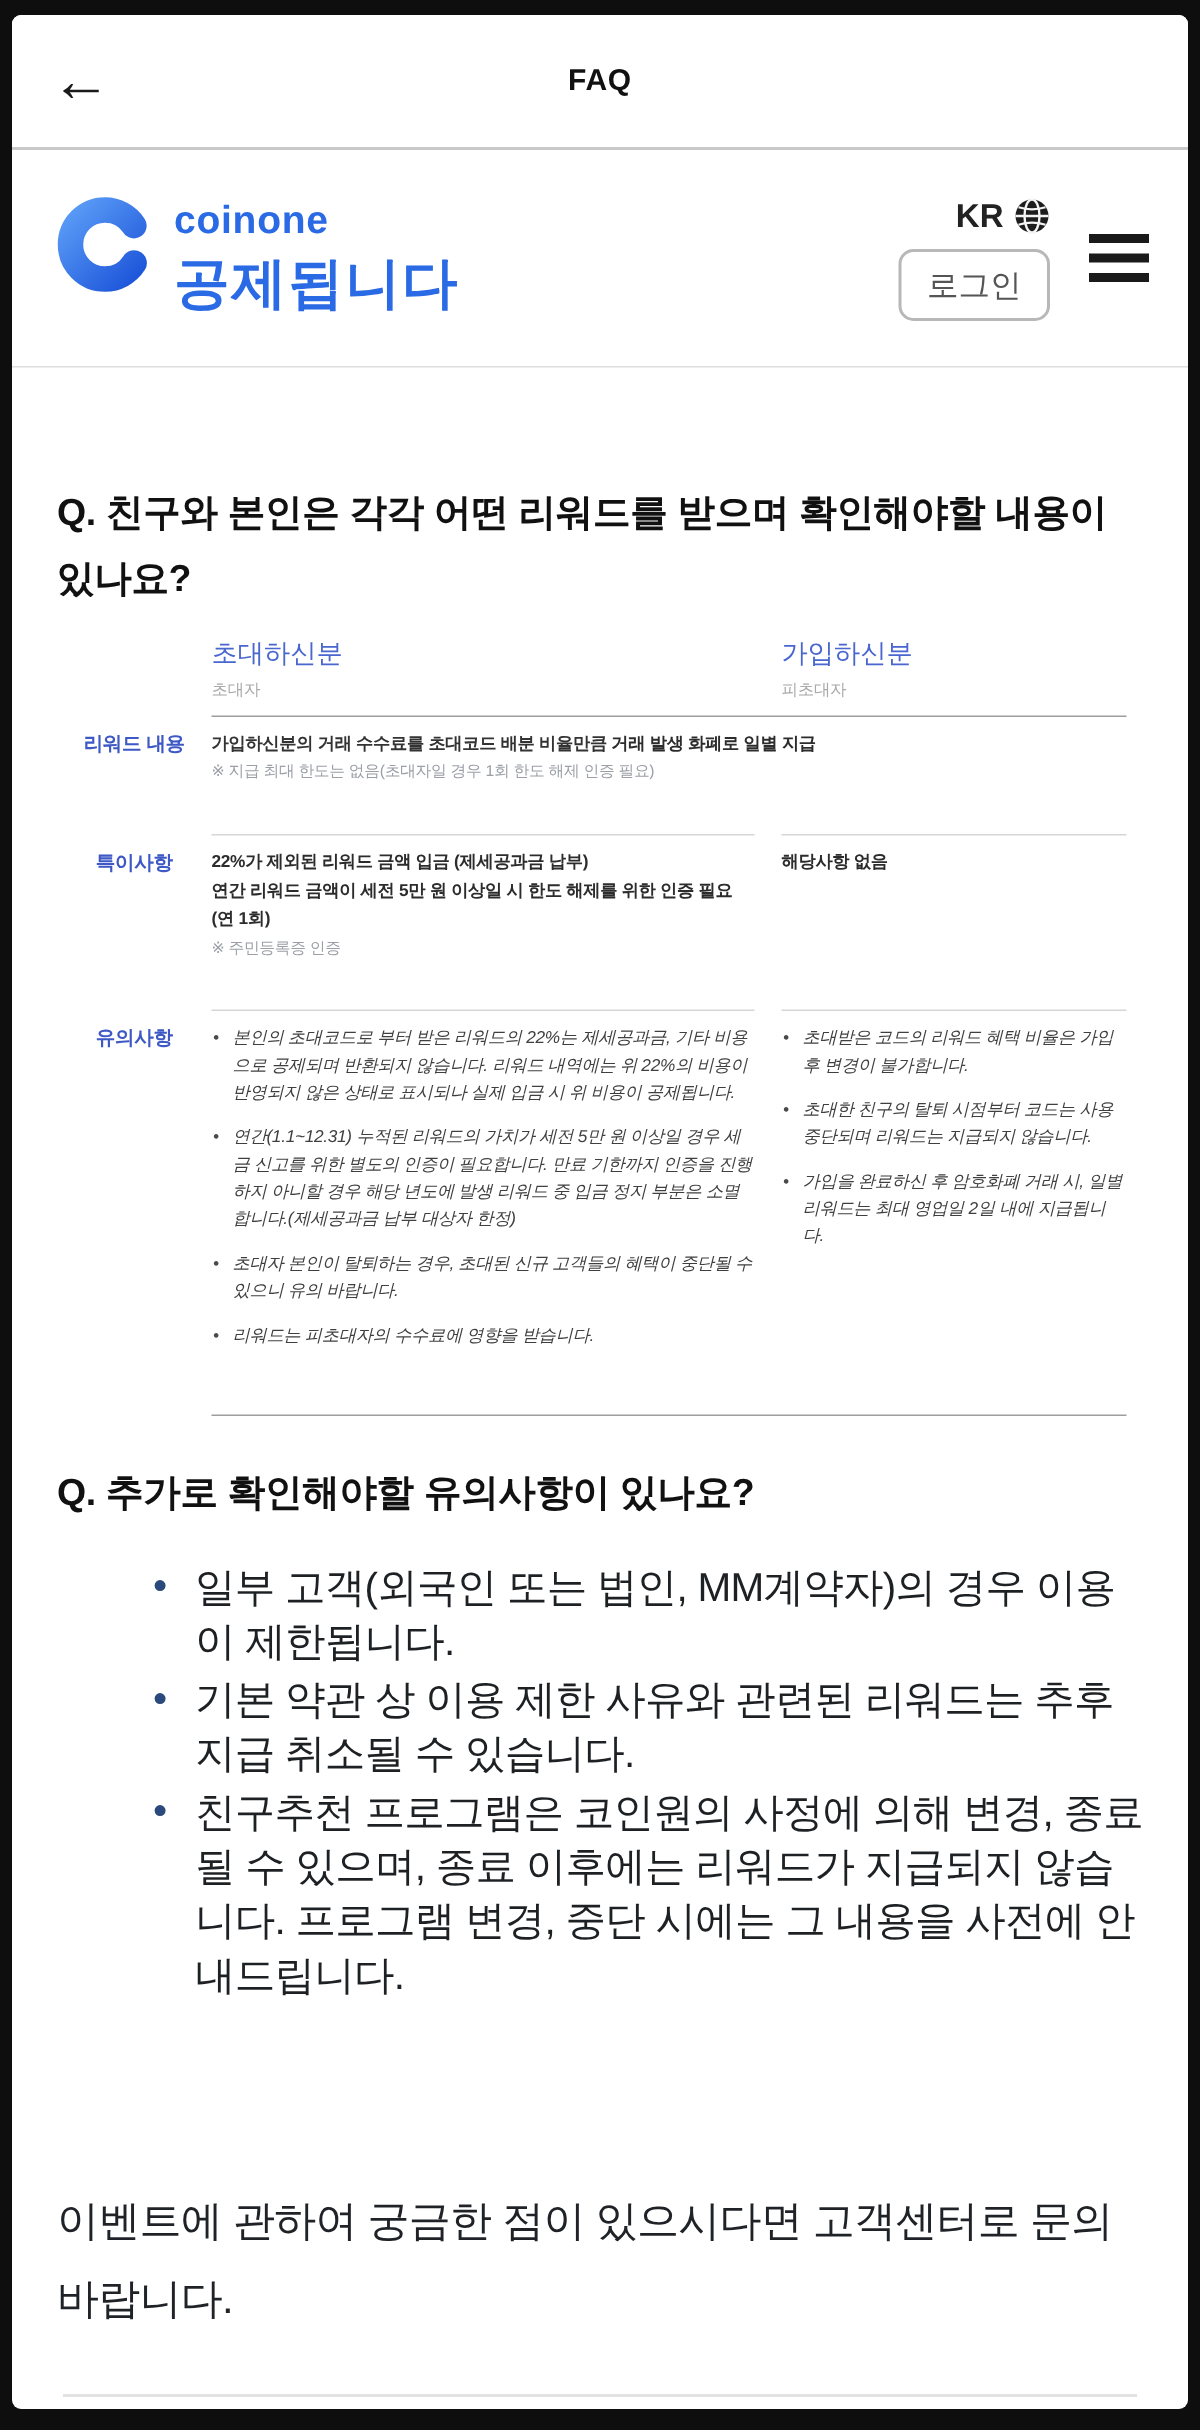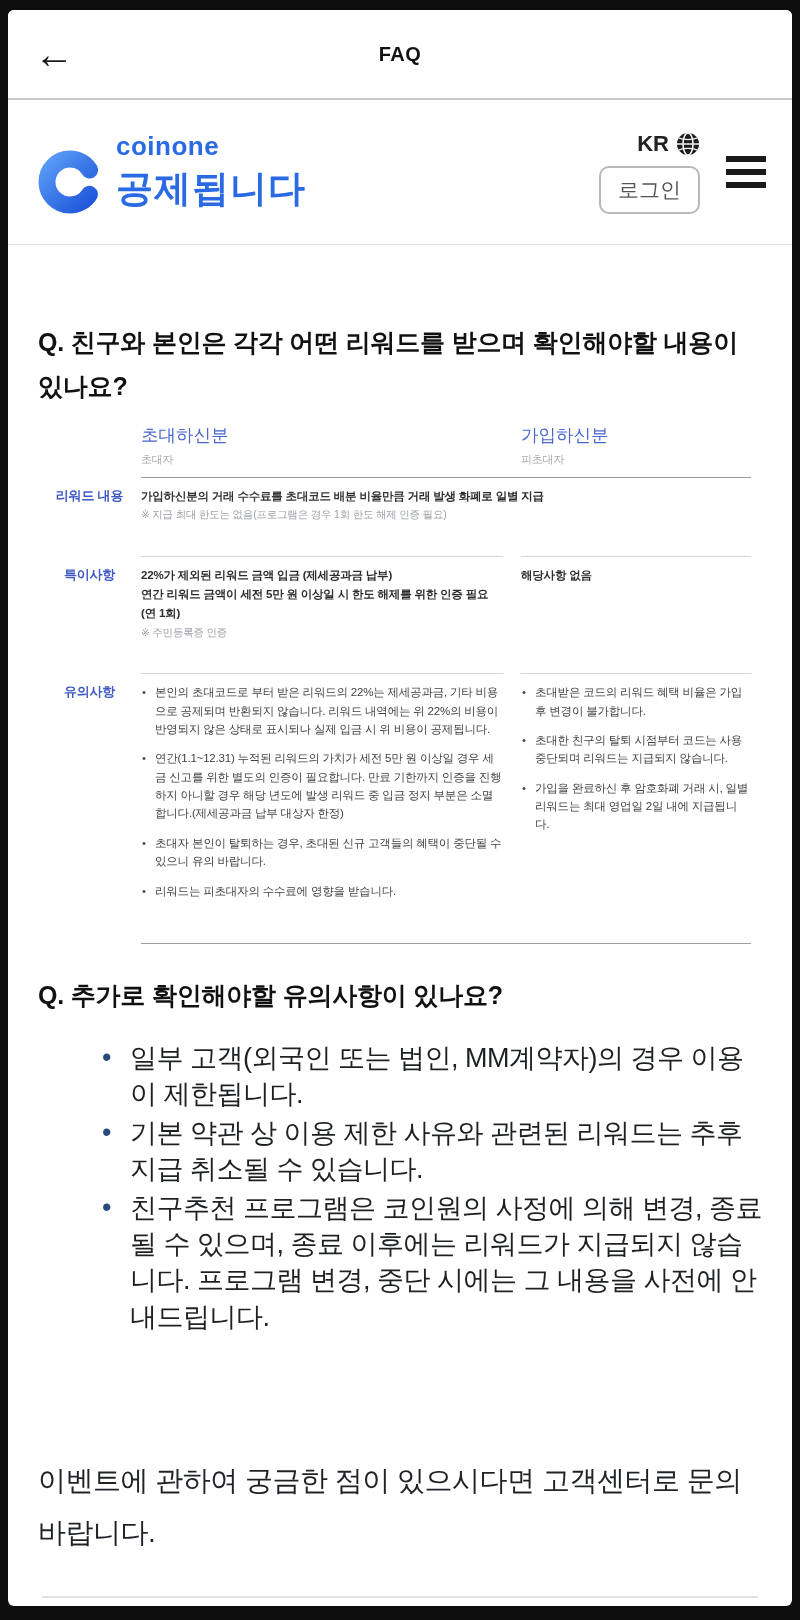--- a/index.html
+++ b/index.html
@@ -35,21 +35,21 @@
     font-size:20px; font-weight:800; color:#111; letter-spacing:0.5px;
   }
   
   .site-header {
     flex:0 0 145px;
     display:flex; align-items:center;
     padding:0 26px 0 30px;
     border-bottom:1px solid #ddd;
     background:#fff;
   }
-  .brand { display:flex; align-items:flex-end; gap:14px; }
+  .brand { display:flex; align-items:flex-start; gap:14px; }
   .brand-mark { width:64px; height:64px; }
   .brand-text .en { font-size:26px; color:#2a6ae4; font-weight:600; letter-spacing:0.5px; }
   .brand-text .ko { font-size:37px; color:#2a6ae4; font-weight:800; letter-spacing:1px; margin-top:2px; }
   .header-right { margin-left:auto; display:flex; align-items:center; gap:26px; }
   .locale-login { display:flex; flex-direction:column; align-items:flex-end; gap:9px; }
   .locale { display:flex; align-items:center; gap:7px; cursor:pointer; }
   .locale-label { font-size:22px; color:#222; font-weight:600; }
   .globe { width:24px; height:24px; }
   .login-btn {
     background:#fff; border:2px solid #b8b8b8; border-radius:10px;
@@ -79,21 +79,21 @@
   .cell { padding:9px 0 32px 0; line-height:1.65; }
   .cell.b-dark { border-top:1px solid #9e9e9e; }
   .cell.b-light { border-top:1px solid #d6d6d6; }
   .span-all { grid-column:2 / 5; }
   .col-left { grid-column:2; }
   .col-right { grid-column:4; }
   .semibold { font-weight:600; color:#333; }
   .bold { font-weight:800; color:#2c2c2c; }
   .note { color:#9b9fa6; font-size:10.5px; line-height:1.75; }
   .tb-list { list-style:none; }
-  .tb-list li { position:relative; padding-left:14px; margin-bottom:11px; line-height:1.6; }
+  .tb-list li { position:relative; padding-left:14px; margin-bottom:11px; line-height:1.6;font-style:italic; }
   .tb-list li::before { content:"\2022"; position:absolute; left:1px; top:0; color:#4a4a4a; }
   .table-bottom { border-top:1px solid #9e9e9e; height:1px; }
   
   .big-list { list-style:none; margin-top:22px; padding-left:62px; }
   .big-list li {
     position:relative; padding-left:30px;
     font-size:27px; color:#1e2124; line-height:1.35;
     letter-spacing:-0.5px; margin-bottom:2px;
   }
   .big-list li::before {
@@ -177,21 +177,21 @@
           <div class="subtitle">피초대자</div>
         </div>
       </div>
 
       <div class="t-row">
         <div class="t-label">리워드 내용</div>
         <div class="cell b-dark span-all">
           <div>
             <span class="semibold">가입하신분의 거래 수수료를 초대코드 배분 비율만큼 </span><span class="bold">거래 발생 화폐로 일별 지급</span>
           </div>
-          <div class="note">※ 지급 최대 한도는 없음(프로그램은 경우 1회 한도 해제 인증 필요)</div>
+          <div class="note">※ 지급 최대 한도는 없음(초대자일 경우 1회 한도 해제 인증 필요)</div>
         </div>
       </div>
 
       <div class="t-row">
         <div class="t-label">특이사항</div>
         <div class="cell b-light col-left">
           <div class="bold">22%가 제외된 리워드 금액 입금 (제세공과금 납부)</div>
           <div class="bold">연간 리워드 금액이 세전 5만 원 이상일 시 한도 해제를 위한 인증 필요 (연 1회)</div>
           <div class="note">※ 주민등록증 인증</div>
         </div>

